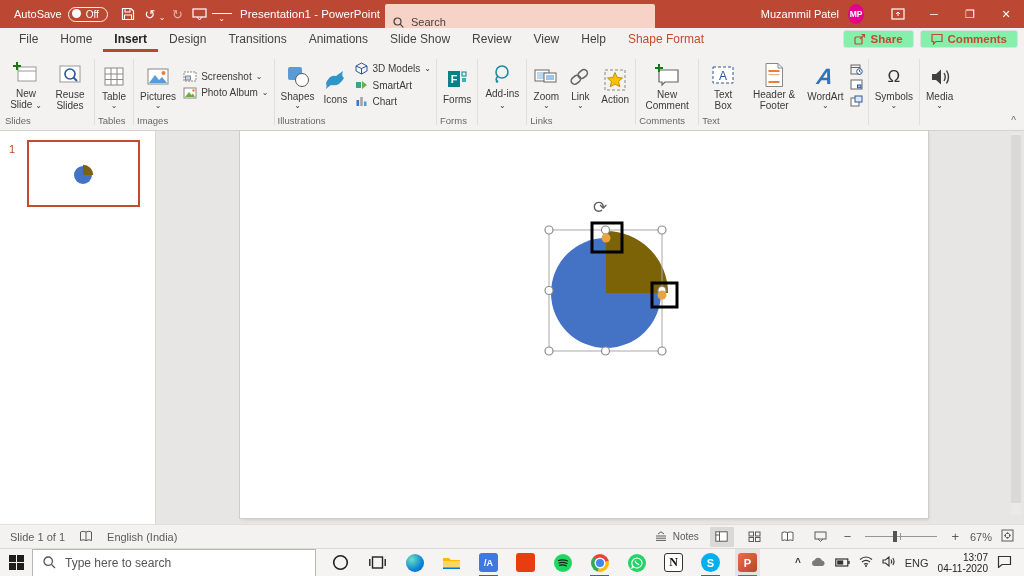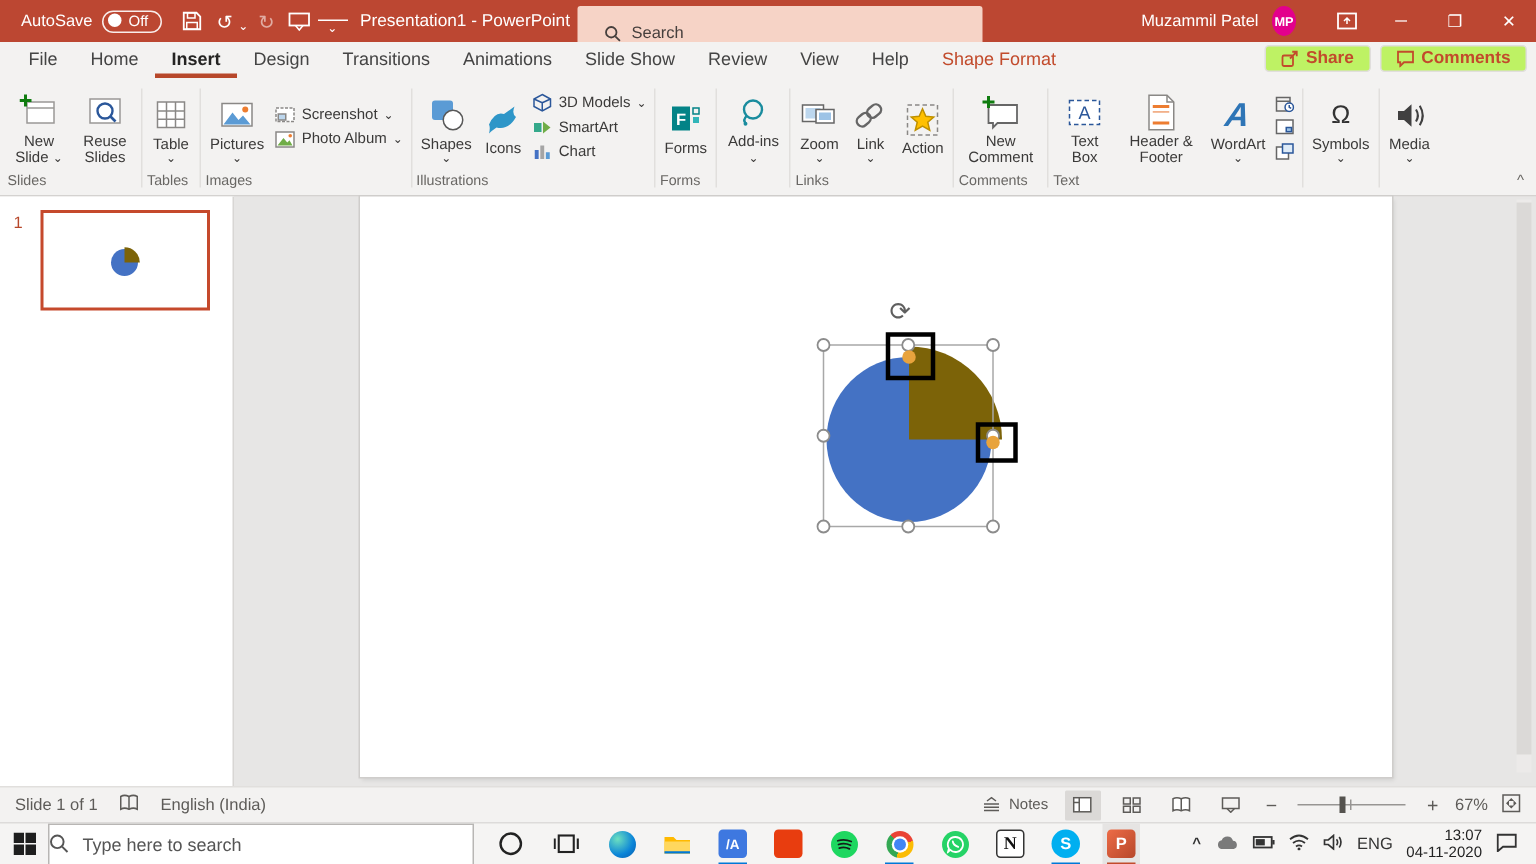--- a/index.html
+++ b/index.html
@@ -9,33 +9,33 @@
   
   .titlebar { height:28px; background:#BC4732; display:flex; align-items:center; color:#fff; position:relative; }
   .autosave { display:flex; align-items:center; gap:6px; margin-left:14px; font-size:11px; }
   .as-pill { display:flex; align-items:flex-start; gap:5px; border:1px solid rgba(255,255,255,.9); border-radius:9px; padding:1px 8px 1px 3px; font-size:10px; }
   .as-dot { width:9px; height:9px; border-radius:50%; background:#fff; }
   .qat { display:flex; align-items:center; margin-left:10px; gap:2px; }
   .qat-btn { min-width:20px; height:24px; display:flex; align-items:center; justify-content:center; font-size:13px; }
   .qat-btn.dim { opacity:.55; }
   .qat-chev { font-size:8px; margin-left:-3px; align-self:flex-end; padding-bottom:4px; }
   .tb-title { position:absolute; left:240px; top:0; height:28px; line-height:28px; font-size:11.5px; white-space:nowrap; }
-  .tb-search { position:absolute; left:385px; top:4px; width:270px; height:36px; background:#F6D3C6; border-radius:2px; display:flex; align-items:center; gap:7px; padding-left:18px; color:#463f3d; font-size:11px; }
+  .tb-search { position:absolute; left:385px; top:4px; width:270px; height:36px; background:#F6D3C6; border-radius:2px; display:flex; align-items:center; gap:7px; padding-left:8px; color:#463f3d; font-size:11px; }
   .tb-right { position:absolute; right:0; top:0; height:28px; display:flex; align-items:center;margin-left:20px; }
   .user-name { font-size:11px; margin-right:9px; }
   .avatar { width:16px; height:20px; border-radius:50%; background:#E3008C; color:#fff; font-size:8.5px; font-weight:bold; display:flex; align-items:center; justify-content:center; margin-right:16px; }
   .win-btn { width:36px; height:28px; display:flex; align-items:center; justify-content:center; font-size:11px; }
 
   
   .tabrow { height:24px; display:flex; align-items:center; background:#F3F2F1; padding-left:8px; position:relative; }
   .tab { padding:0 11px; height:24px; line-height:23px; font-size:12px; color:#444; white-space:nowrap; }
   .tab.active { color:#252423; font-weight:bold; box-shadow:inset 0 -3px 0 #B7472A; }
   .tab.contextual { color:#C24B2C; }
   .tabrow-actions { position:absolute; right:6px; top:2px; display:flex; gap:6px; }
-  .pill-btn { display:flex; align-items:center; gap:5px; background:#bef264; border:1px solid #E0DEDC; border-radius:3px; padding:2px 10px; color:#C24B2C; font-size:11.5px; font-weight:bold; }
+  .pill-btn { display:flex; align-items:center; gap:5px; background:#86efac; border:1px solid #E0DEDC; border-radius:3px; padding:2px 10px; color:#C24B2C; font-size:11.5px; font-weight:bold; }
 
   
   .ribbon { height:79px; background:#F3F2F1; border-bottom:1px solid #D4D2D0; display:flex; align-items:stretch; padding:2px 0 0 2px; position:relative; }
   .rgroup { display:flex; flex-direction:column; padding:0 3px; }
   .rbtns { flex:1; display:flex; align-items:center; justify-content:center; gap:2px; }
   .glabel { height:15px; font-size:9.5px; color:#696764; text-align:left; line-height:12px; }
   .gsep { width:1px; background:#E1DFDD; margin:5px 0; }
   .bigbtn { display:flex; flex-direction:column; align-items:center; padding:2px 3px 0; border-radius:2px; }
   .bigbtn .ricon { height:28px; display:flex; align-items:center; justify-content:center; }
   .blabel { font-size:10px; line-height:11px; text-align:center; color:#3B3A39; }
@@ -68,21 +68,21 @@
   .view-btn { width:24px; height:20px; display:flex; align-items:center; justify-content:center; border-radius:1px; }
   .view-btn.active { background:#DBD9D7; }
   .zoom-track { width:72px; height:1px; background:#979593; position:relative; margin:0 3px; }
   .zoom-tick { position:absolute; left:35px; top:-3px; width:1px; height:7px; background:#979593; }
   .zoom-thumb { position:absolute; left:28px; top:-5px; width:4px; height:11px; background:#55534F; }
   .zbtn { font-size:13px; color:#5D5B58; padding:0 2px; }
 
   
   .taskbar { height:28px; background:#F5F4F3; border-top:1px solid #DDDBDA; display:flex; align-items:center; }
   .tb-start { width:32px; height:28px; display:flex; align-items:center; justify-content:center; }
-  .tb-searchbox { width:284px; height:28px; background:#fff; border:1px solid #B8B6B4; display:flex; align-items:center; gap:9px; padding-left:0; font-size:12px; color:#555; }
+  .tb-searchbox { width:284px; height:28px; background:#fff; border:1px solid #B8B6B4; display:flex; align-items:center; gap:9px; padding-left:10px; font-size:12px; color:#555; }
   .tb-app { width:25px; height:28px; margin:0 6px; display:flex; align-items:center; justify-content:center; position:relative; }
   .tb-app.open::after { content:""; position:absolute; bottom:0; left:3px; right:3px; height:2px; background:#0078D7; }
   .tb-app.ppt-active { background:#E6E4E3; } .tb-app.ppt-active::after { background:#C24B2C; }
   .appsq { width:19px; height:19px; border-radius:3px; color:#fff; font-size:9px; font-weight:bold; display:flex; align-items:center; justify-content:center; }
   .appA { background:#3E78E0; } .office { background:#E83D0F; }
   .notion { background:#fff; border:1px solid #333; color:#111; font-family:"Liberation Serif",serif; font-size:12px; }
   .skype { background:#00AFF0; border-radius:50%; font-size:11px; }
   .pptsq { background:linear-gradient(135deg,#ED6C47,#B7472A); font-size:11px; }
   .chrome { width:18px; height:18px; border-radius:50%; background:conic-gradient(from -45deg,#EA4335 0 120deg,#FBBC05 120deg 240deg,#34A853 240deg 360deg); position:relative; }
   .chrome::after { content:""; position:absolute; left:5px; top:5px; width:8px; height:8px; border-radius:50%; background:#4285F4; box-shadow:0 0 0 1.5px #fff; }

